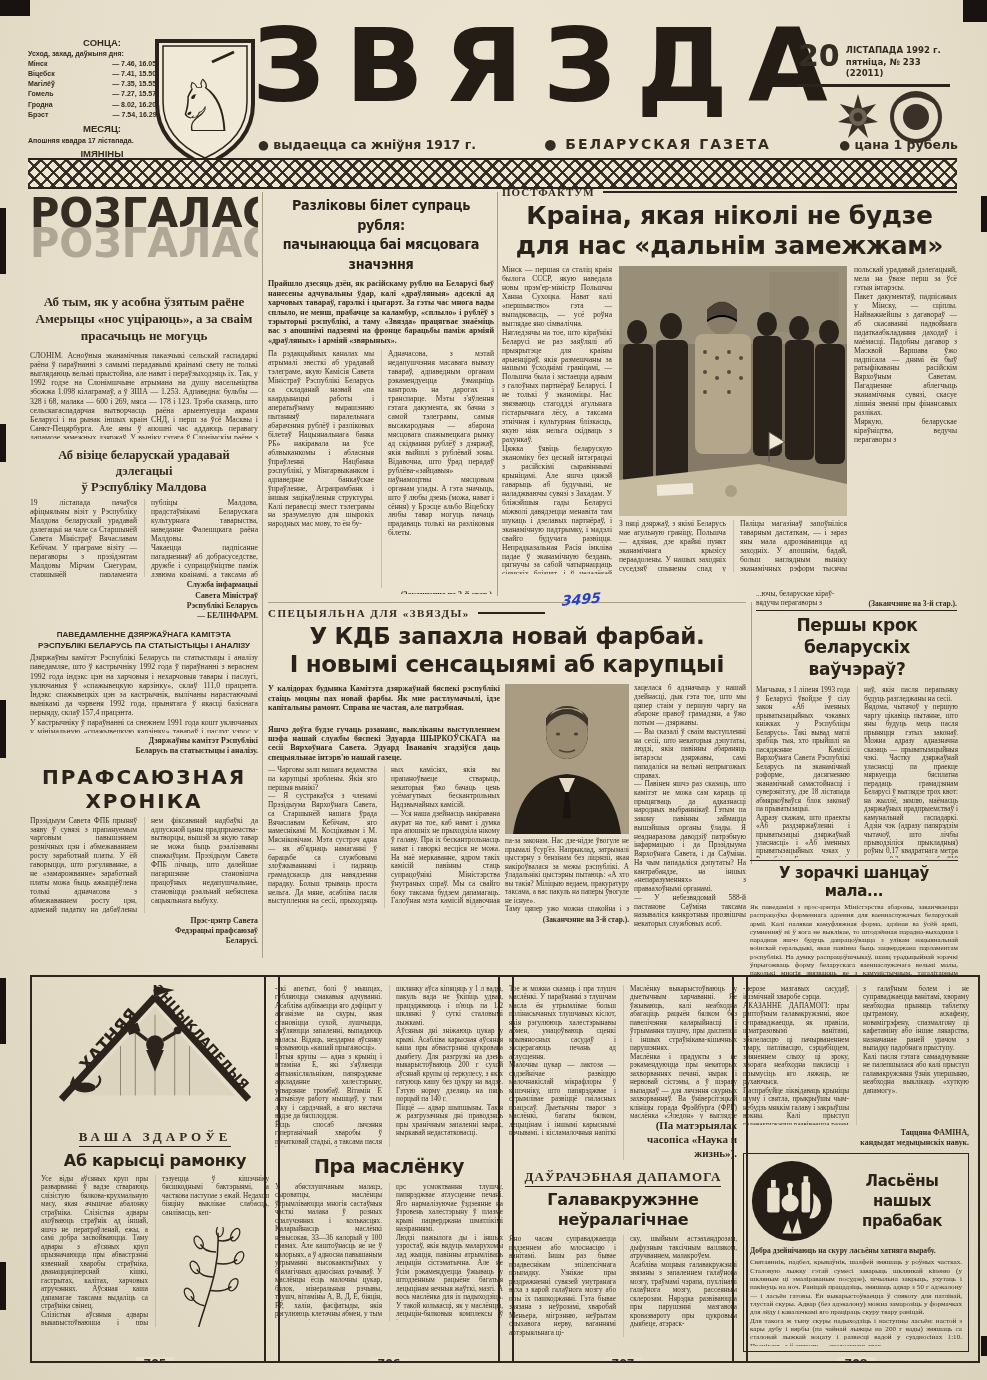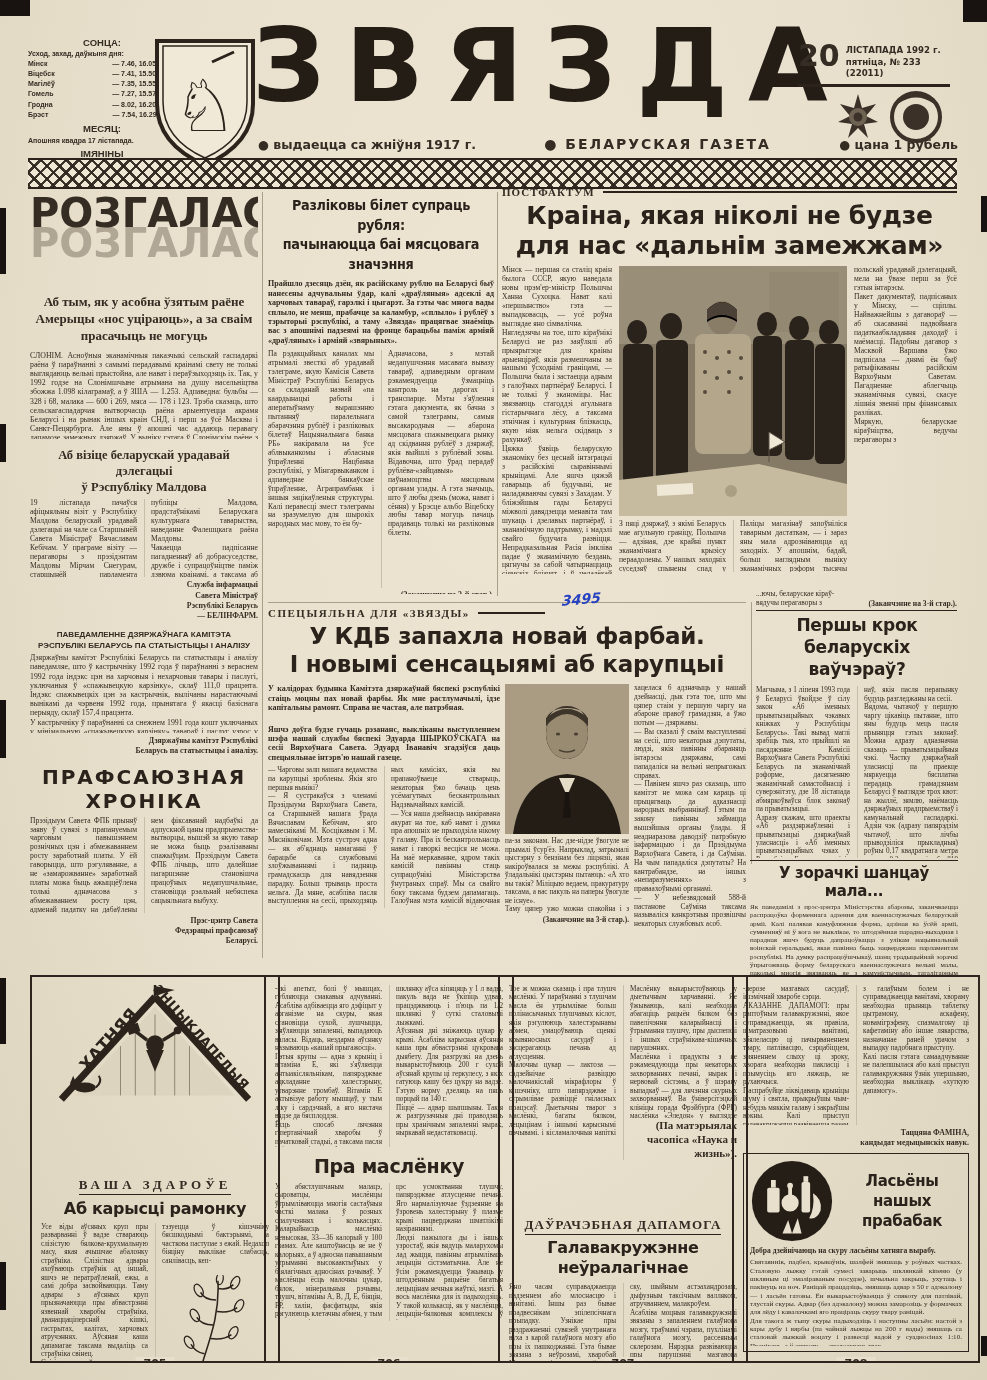--- a/index.html
+++ b/index.html
@@ -55,21 +55,21 @@
   .sec-head-serif{font-size:12.5px;font-weight:bold;text-align:center;line-height:1.3;margin:8px 0 4px;white-space:pre-line;}
   .kicker-sm{font-family:"Liberation Sans",sans-serif;font-size:8px;font-weight:bold;text-align:center;line-height:1.4;margin:8px 7px 2px;}
   
   .photo{display:block;background:#847a67;}
   .handwrite{position:absolute;right:145px;top:-12px;color:#2742c0;font-family:"DejaVu Sans",sans-serif;
     font-style:italic;font-size:14px;transform:rotate(-5deg) skewX(-8deg);font-weight:bold;}
   
   .bbox{position:absolute;top:975px;height:368px;border:2px solid #2e261e;padding:8px 9px;overflow:hidden;}
   .pagenum{position:absolute;bottom:-9px;left:50%;transform:translateX(-50%);
     background:#e7dfcb;padding:0 8px;font-family:"DejaVu Sans",sans-serif;font-weight:bold;font-size:11px;}
-  .section-ul{display:inline-block;border-bottom:1.6px solid #2c241c;padding-bottom:1px;margin-top:48px;}
+  .section-ul{display:inline-block;border-bottom:1.6px solid #2c241c;padding-bottom:1px;}
 </style>
 </head>
 <body>
 
 <div class="page">
 
   <div class="abs" style="left:0;top:0;width:30px;height:16px;background:#181310;"></div>
   <div class="abs" style="right:0;top:0;width:24px;height:22px;background:#181310;"></div>
   <div class="mark" style="top:208px;height:66px;"></div>
   <div class="mark" style="top:424px;height:38px;"></div>

